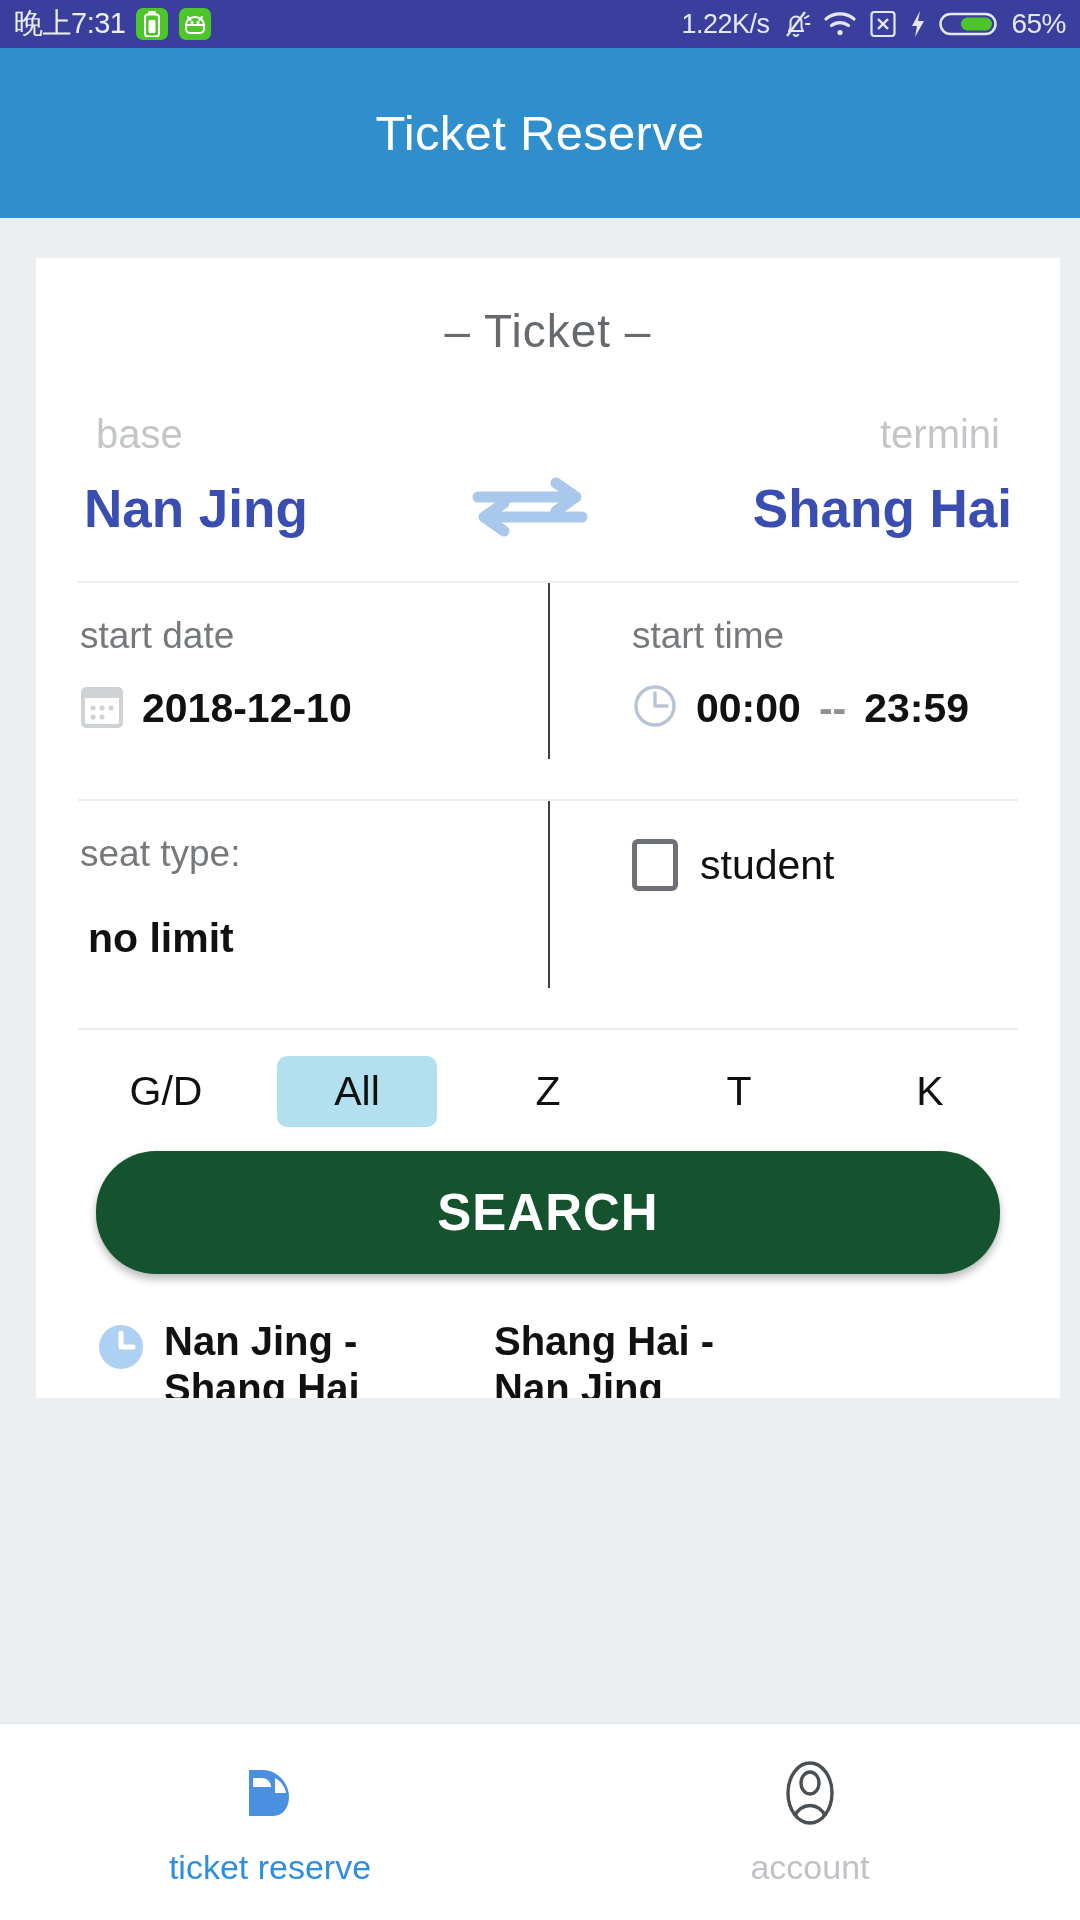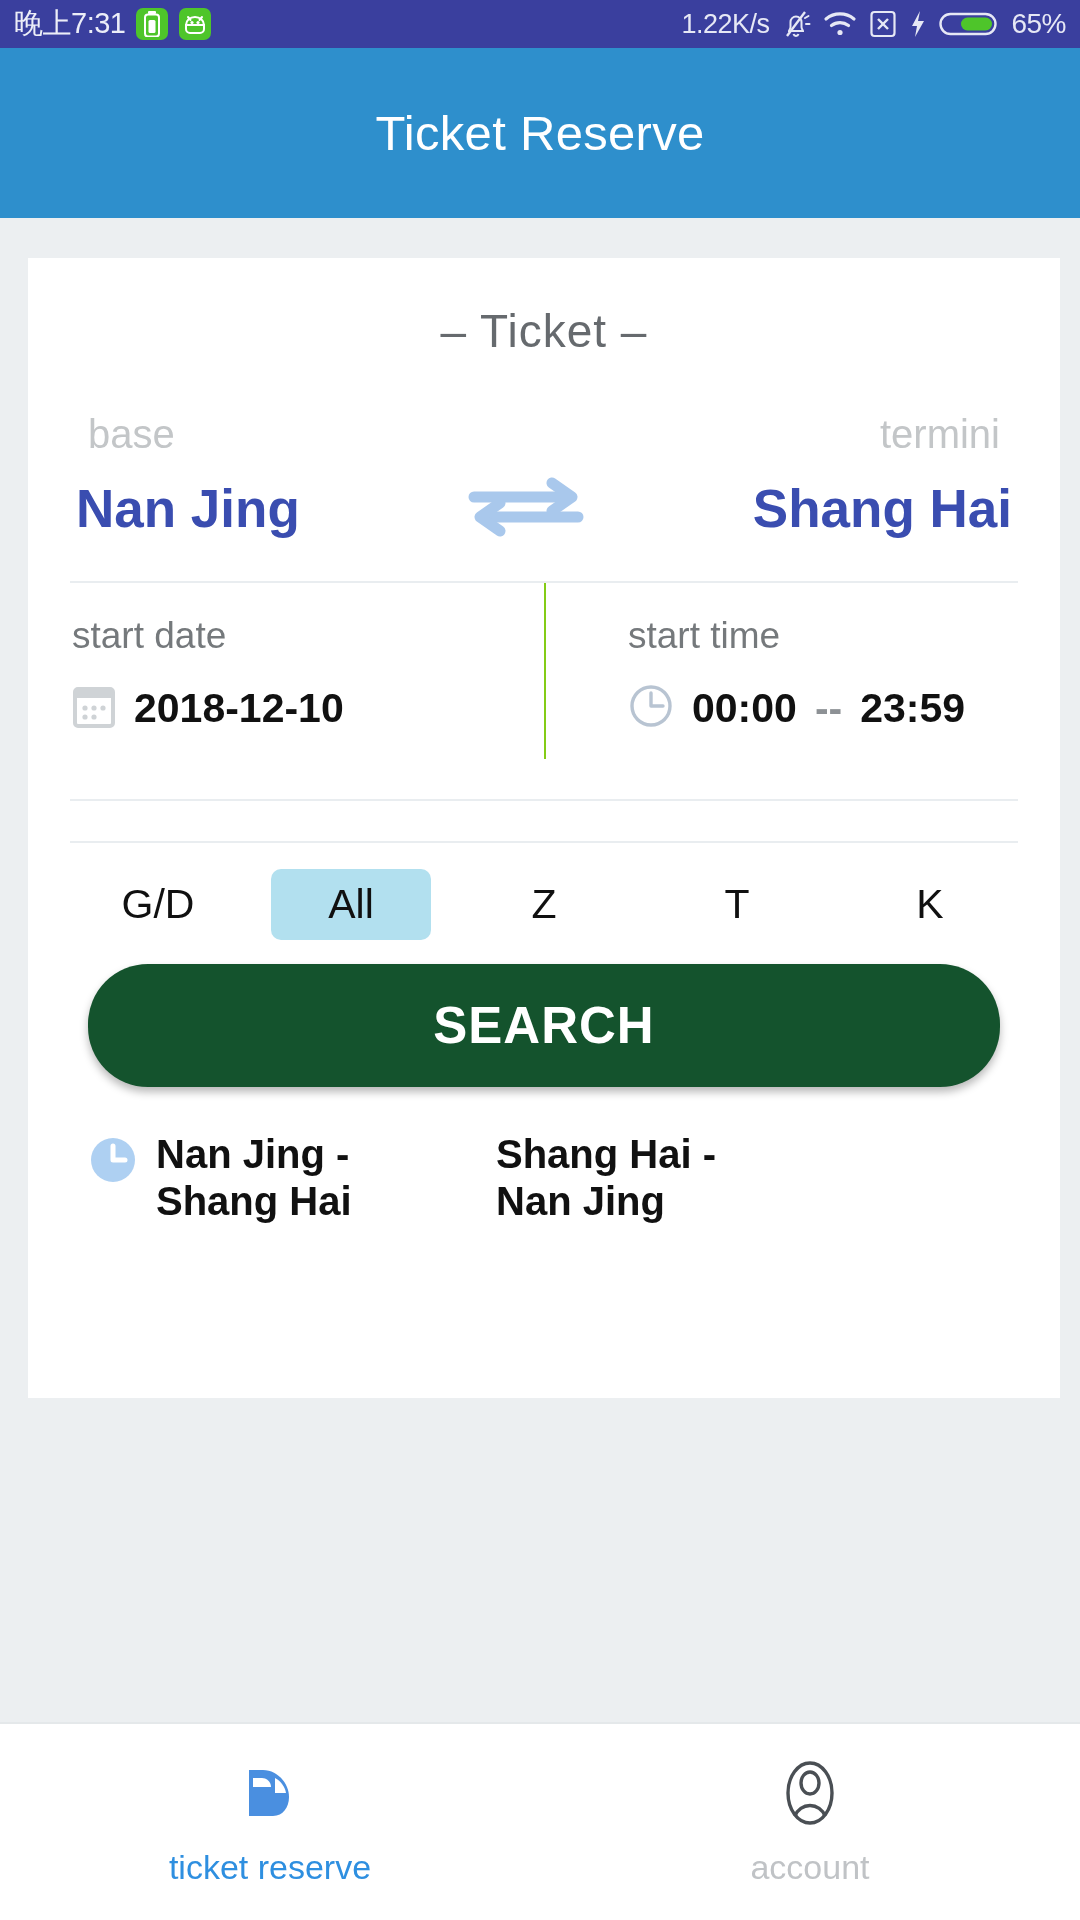--- a/index.html
+++ b/index.html
@@ -71,21 +71,21 @@
     color: #ffffff;
     font-size: 49px;
     font-weight: 400;
     letter-spacing: 0.3px;
   }
 
   
   .content {
     flex: 1 1 auto;
     background: #eceff1;
-    padding: 40px 20px 0 28px;
+    padding: 40px 20px 0 36px;
     box-sizing: border-box;
     display: flex;
     flex-direction: column;
   }
 
   .card {
     background: #ffffff;
     flex: 0 0 auto;
     padding: 0 0 24px 0;
     height: 1140px;
@@ -140,21 +140,21 @@
     padding: 0;
   }
   .col {
     box-sizing: border-box;
     flex: 1 1 50%;
     padding: 32px 0 26px 22px;
     position: relative;
   }
   .col.right {
     padding-left: 60px;
-    border-left: 2px solid #84cc16;
+    border-left: 2px solid #404040;
   }
   .col-label {
     color: #75797c;
     font-size: 37px;
     font-weight: 400;
     padding-left: 22px;
   }
   .col-value {
     display: flex;
     align-items: center;
@@ -236,21 +236,21 @@
     border: none;
     width: 100%;
     font-family: "Liberation Sans", sans-serif;
   }
 
   
   .routes {
     display: flex;
     align-items: flex-start;
     padding: 44px 60px 0 60px;
-    gap: 40px;
+    gap: 30px;
   }
   .route-item {
     display: flex;
     align-items: flex-start;
     gap: 18px;
   }
   .route-text {
     color: #111111;
     font-size: 40px;
     font-weight: bold;
@@ -407,20 +407,32 @@
             </span>
             <span class="vtext">00:00</span>
             <span class="vsep">--</span>
             <span class="vtext">23:59</span>
           </div>
         </div>
       </div>
 
       <div class="divider"></div>
 
+      <div class="row2">
+        <div class="col">
+          <div class="col-label">seat type:</div>
+          <div class="seat-value">no limit</div>
+        </div>
+        <div class="col right">
+          <div class="student-wrap">
+            <span class="checkbox"></span>
+            <span class="student-label">student</span>
+          </div>
+        </div>
+      </div>
 
       <div class="divider"></div>
 
       <div class="tabs">
         <span class="tab">G/D</span>
         <span class="tab active">All</span>
         <span class="tab">Z</span>
         <span class="tab">T</span>
         <span class="tab">K</span>
       </div>

